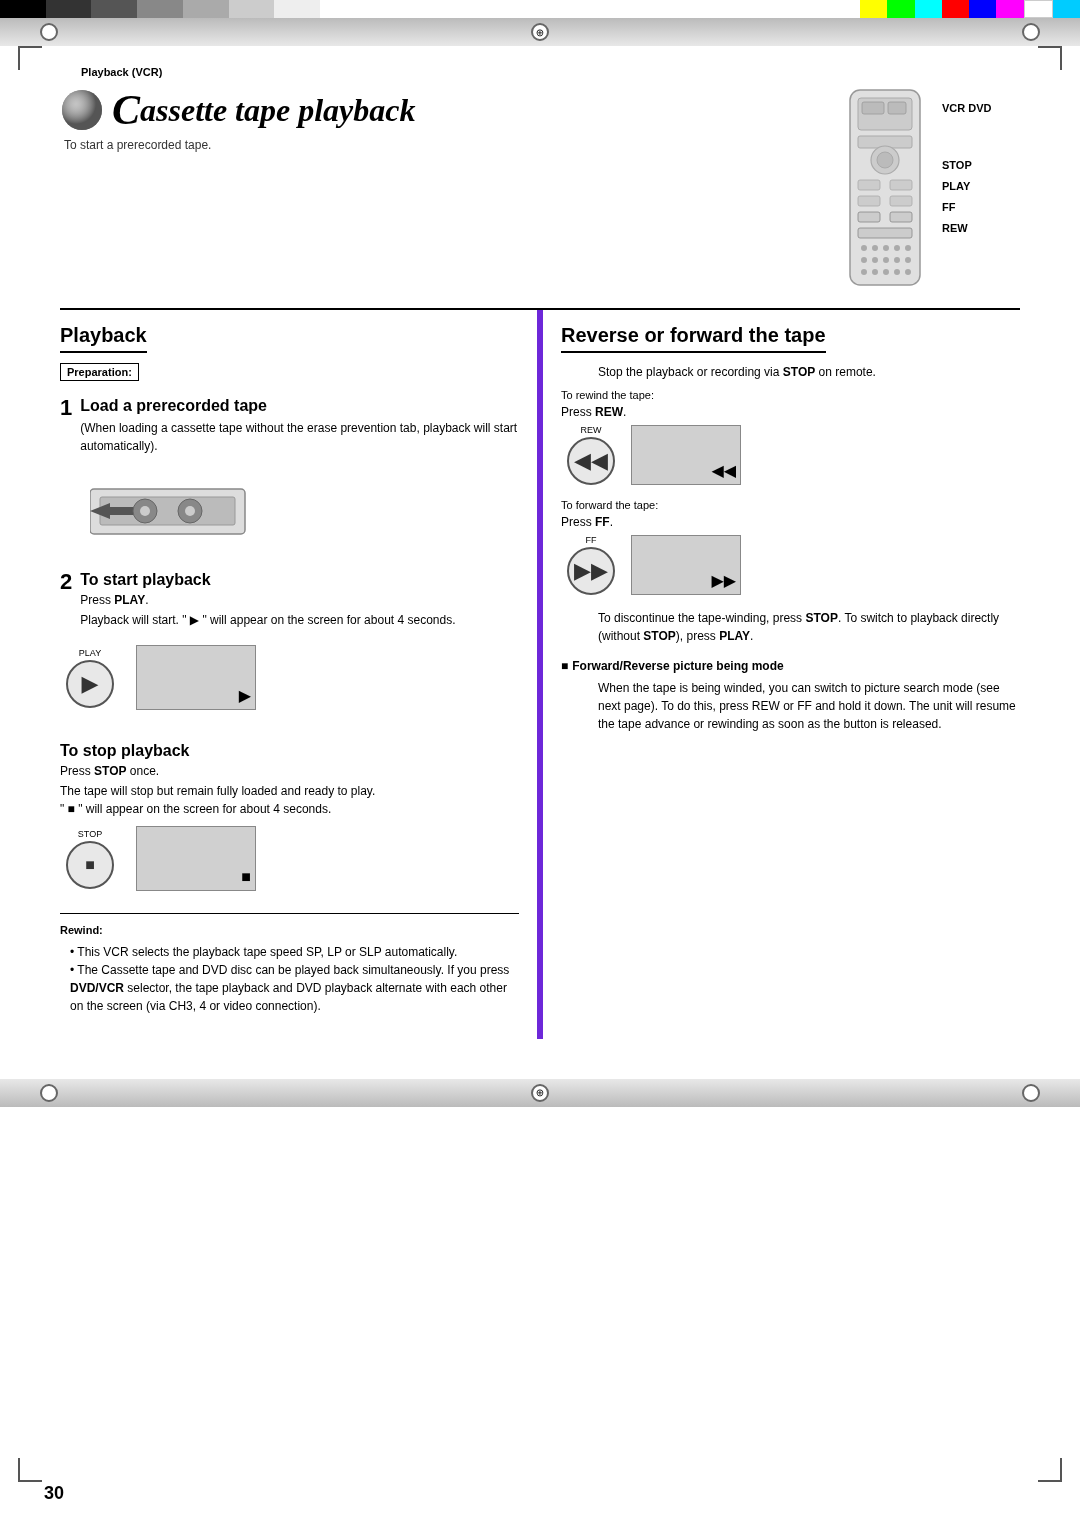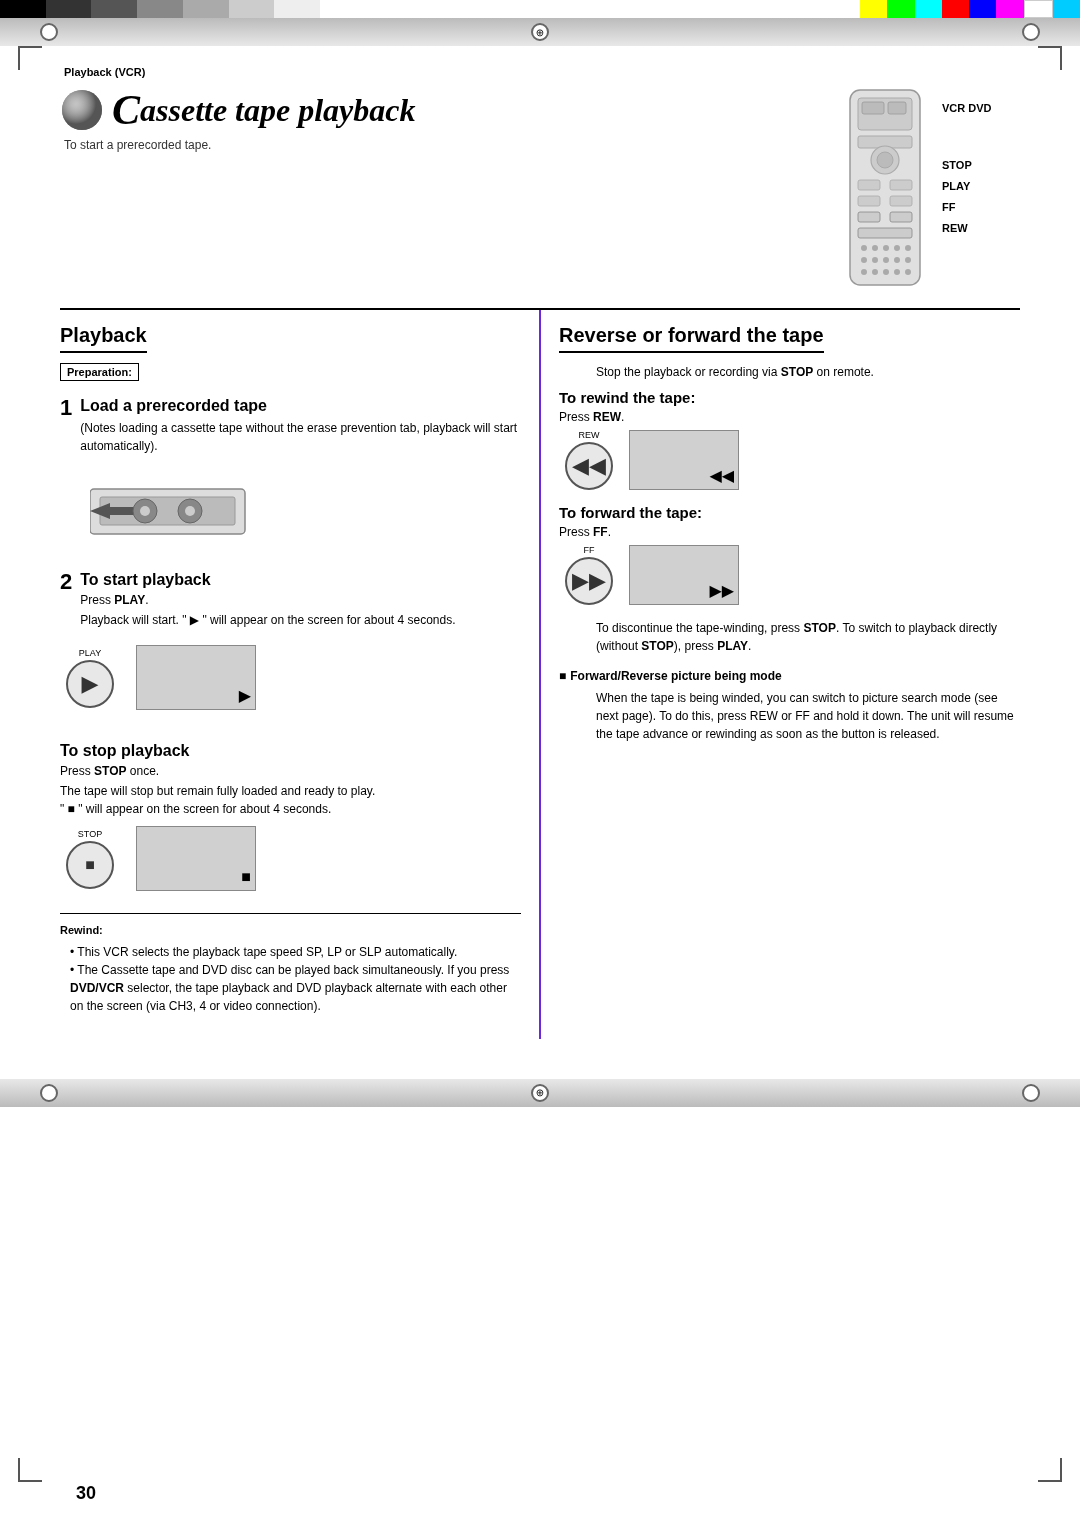--- a/index.html
+++ b/index.html
@@ -54,20 +54,21 @@
     .page-content {
       padding: 20px 60px 40px 60px;
     }
 
     
     .section-label {
       font-size: 11px;
       font-weight: bold;
       margin-bottom: 10px;
       padding-left: 4px;
+      margin-left: 17px;
     }
 
     
     .title-row {
       display: flex;
       align-items: flex-start;
       margin-bottom: 20px;
     }
 
     .title-area {
@@ -117,21 +118,21 @@
 
     
     .two-col {
       display: flex;
       gap: 0;
       border-top: 2px solid #000;
     }
 
     .left-col {
       flex: 1;
-      border-right: 2px solid #6d28d9;
+      border-right: 6px solid #6d28d9;
       padding: 14px 18px 14px 0;
     }
 
     .right-col {
       flex: 1;
       padding: 14px 0 14px 18px;
     }
 
     .section-heading {
       font-size: 20px;
@@ -248,22 +249,22 @@
     .notes-section {
       border-top: 1px solid #000;
       padding-top: 8px;
       margin-top: 10px;
       font-size: 11px;
       line-height: 1.5;
     }
     .notes-title { font-weight: bold; margin-bottom: 4px; }
 
     .sub-heading {
-      font-size: 15px;
-      font-weight: bold;
+      font-size: 11px;
+      font-weight: normal;
       margin: 8px 0 4px 0;
     }
 
     .right-col-text {
       font-size: 12px;
       line-height: 1.5;
       margin-bottom: 8px;
       margin-left: 37px;
     }
 
@@ -278,21 +279,21 @@
       align-items: center;
     }
     .forward-reverse-title::before {
       content: "■ ";
       margin-right: 4px;
     }
 
     .page-num {
       position: absolute;
       bottom: 24px;
-      left: 76px;
+      left: 44px;
       font-size: 18px;
       font-weight: bold;
     }
 
     
     .bottom-band {
       height: 28px;
       background: linear-gradient(to top, #ccc, #f0f0f0);
       position: relative;
     }
@@ -503,21 +504,21 @@
       
       <div style="margin-bottom:10px;">
         <div class="box-label">Preparation:</div>
       </div>
 
       
       <div class="step-block">
         <span class="step-num">1</span>
         <div class="step-content">
           <div class="step-title">Load a prerecorded tape</div>
-          <div class="step-desc">(Notes loading a cassette tape without the erase prevention tab, playback will start automatically).</div>
+          <div class="step-desc">(When loading a cassette tape without the erase prevention tab, playback will start automatically).</div>
         </div>
 
         <div style="margin: 6px 0 10px 30px;">
           <svg width="160" height="75" viewBox="0 0 160 75">
 
             <rect x="0" y="20" width="155" height="45" rx="4" fill="#ddd" stroke="#888" stroke-width="1.5"></rect>
             <rect x="10" y="28" width="135" height="28" rx="2" fill="#bbb" stroke="#999" stroke-width="1"></rect>
 
             <polygon points="0,42 20,34 20,50" fill="#555"></polygon>
             <rect x="18" y="38" width="40" height="8" fill="#555"></rect>

